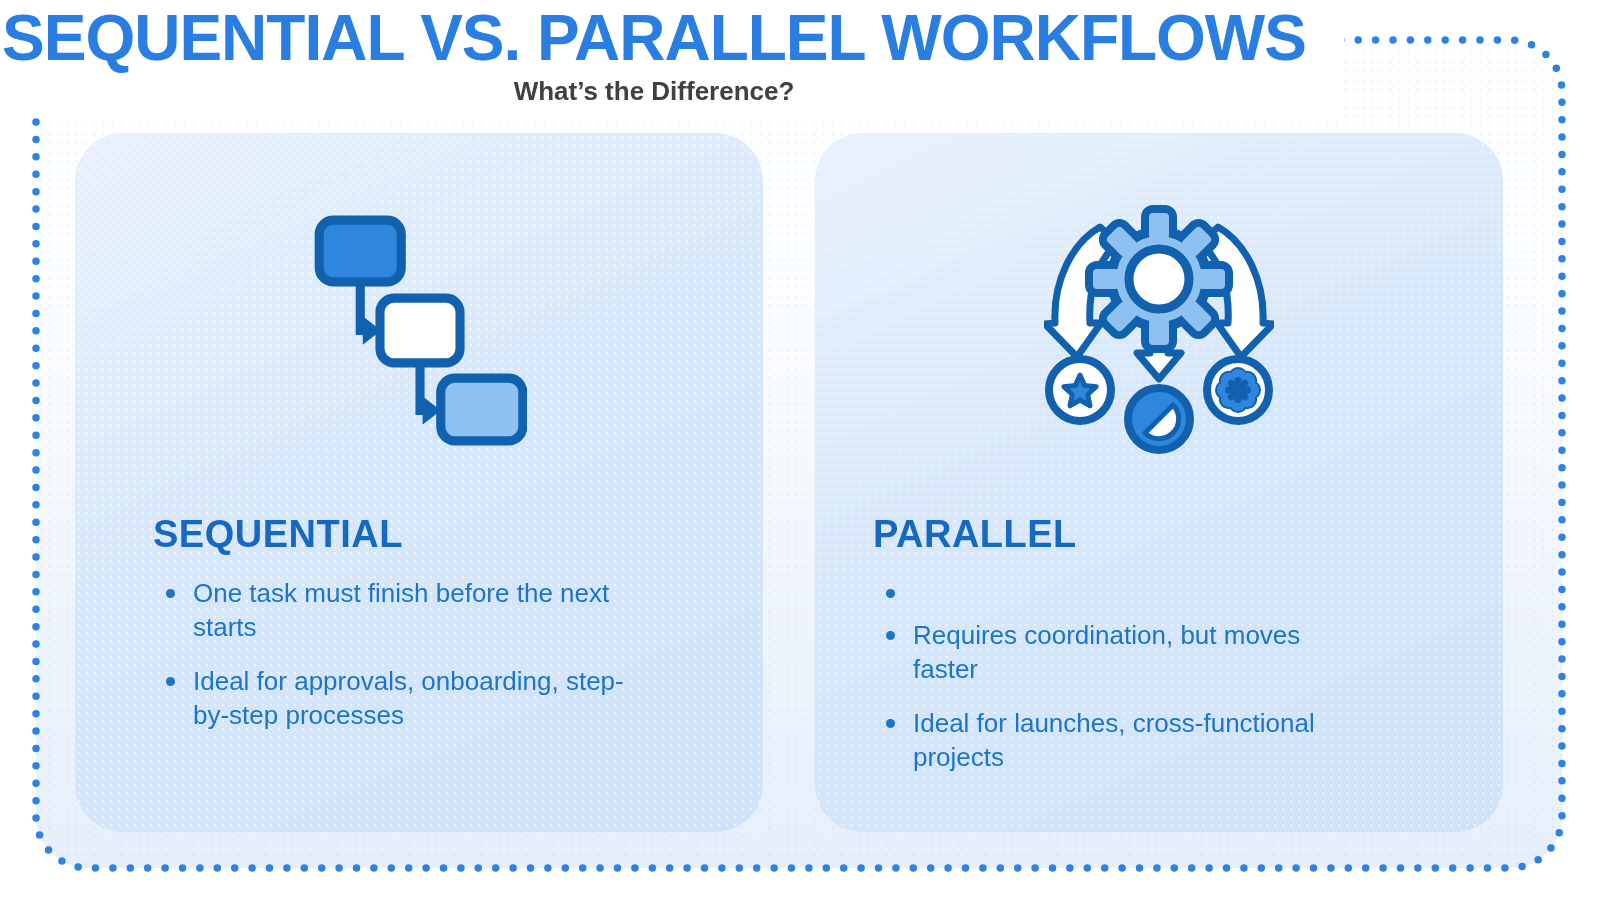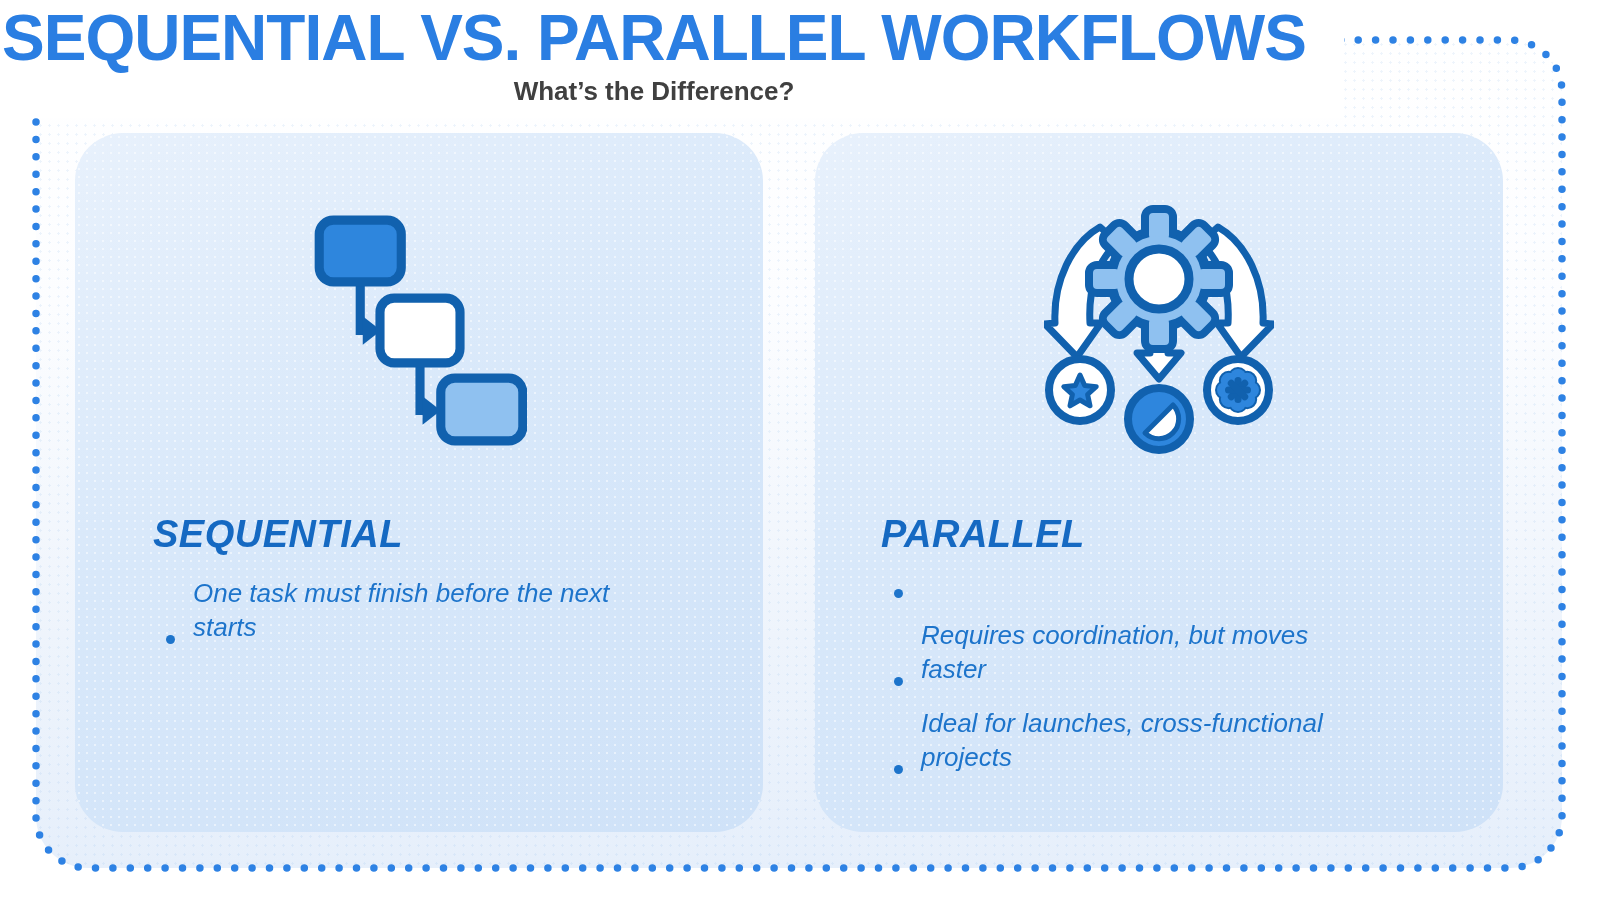--- a/index.html
+++ b/index.html
@@ -42,30 +42,30 @@
     background-size:8px 8px, 100% 100%;
     z-index:2;
   }
   .card.left  { left:75px; }
   .card.right { left:815px; }
 
   .icon-wrap { display:flex; justify-content:center; }
   .card.left  .icon-wrap { padding-top:80px; }
   .card.right .icon-wrap { padding-top:66px; }
 
-  .card-text { position:absolute; top:382px;font-style:italic; }
+  .card-text { position:absolute; top:382px; }
   .card.left  .card-text { left:78px;  width:500px; }
-  .card.right .card-text { left:66px;  width:470px; }
+  .card.right .card-text { left:58px;  width:470px; }
 
   .card-heading {
     font-size:38px; font-weight:bold; letter-spacing:0.5px; color:#1569c2;
     line-height:1.05;
   }
   ul.bullets { list-style:none; margin-top:21px; }
-  ul.bullets li { display:flex; align-items:flex-end; margin-bottom:20px; }
+  ul.bullets li { display:flex; align-items:flex-start; margin-bottom:20px; }
   .bullet-dot {
     flex:0 0 auto; width:9px; height:9px; border-radius:50%;
     background:#1d74cb; margin:13px 18px 0 13px;
   }
   .bullet-text {
     font-size:26px; font-weight:500; color:#1d74cb; line-height:34px;
   }
   .card.left  .bullet-text { max-width:455px; }
   .card.right .bullet-text { max-width:425px; }
 </style>
@@ -98,20 +98,24 @@
         <rect x="67" y="84" width="79" height="64" rx="14" fill="#ffffff" stroke="#1161ae" stroke-width="9"></rect>
         <rect x="127" y="163" width="81" height="62" rx="14" fill="#8fc1f0" stroke="#1161ae" stroke-width="9"></rect>
       </svg>
     </div>
     <div class="card-text">
       <h2 class="card-heading">SEQUENTIAL</h2>
       <ul class="bullets">
         <li>
           <span class="bullet-dot"></span>
           <span class="bullet-text">One task must finish before the next starts</span>
+        </li>
+        <li>
+          <span class="bullet-dot"></span>
+          <span class="bullet-text">Ideal for approvals, onboarding, step-by-step processes</span>
         </li>
       </ul>
     </div>
   </section>
 
   <section class="card right">
     <div class="icon-wrap">
       <svg width="230" height="258" viewBox="0 0 230 258">
 
         <path d="M56,28 C28,44 9,82 11,124 L1,125 L33,158 L57,124 L46,124 C44,90 54,60 74,44 Z" fill="#ffffff" stroke="#1161ae" stroke-width="7" stroke-linejoin="round"></path>

